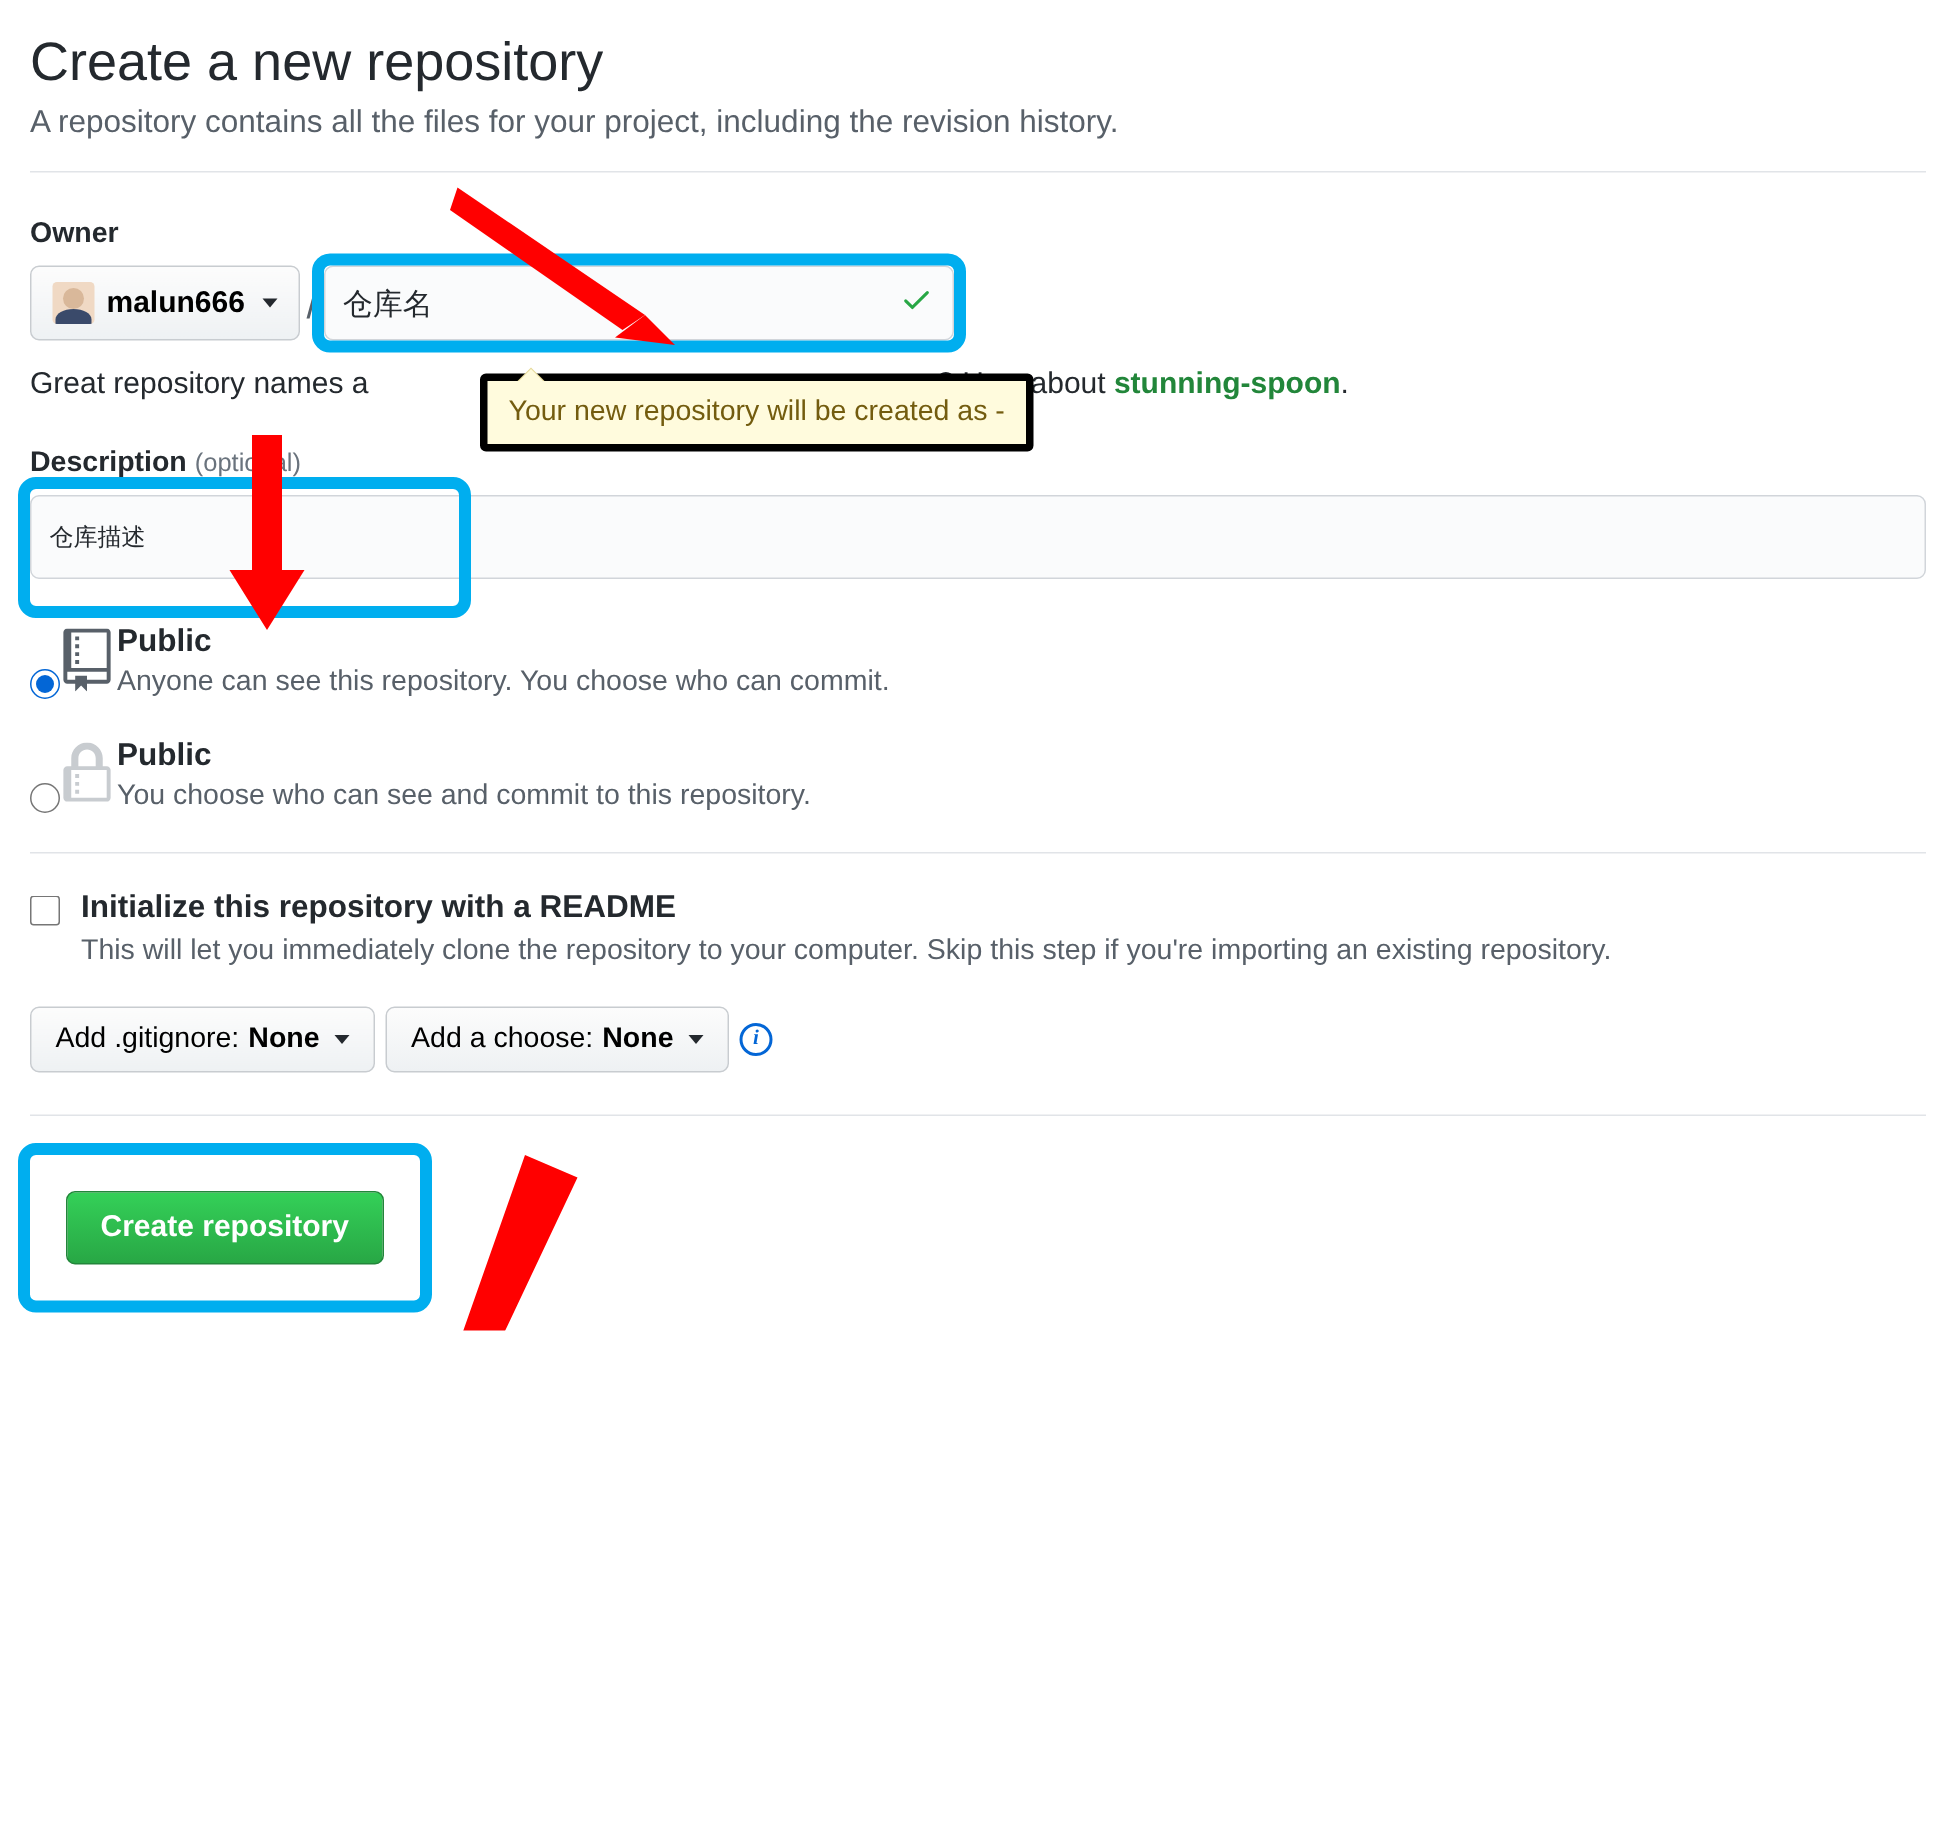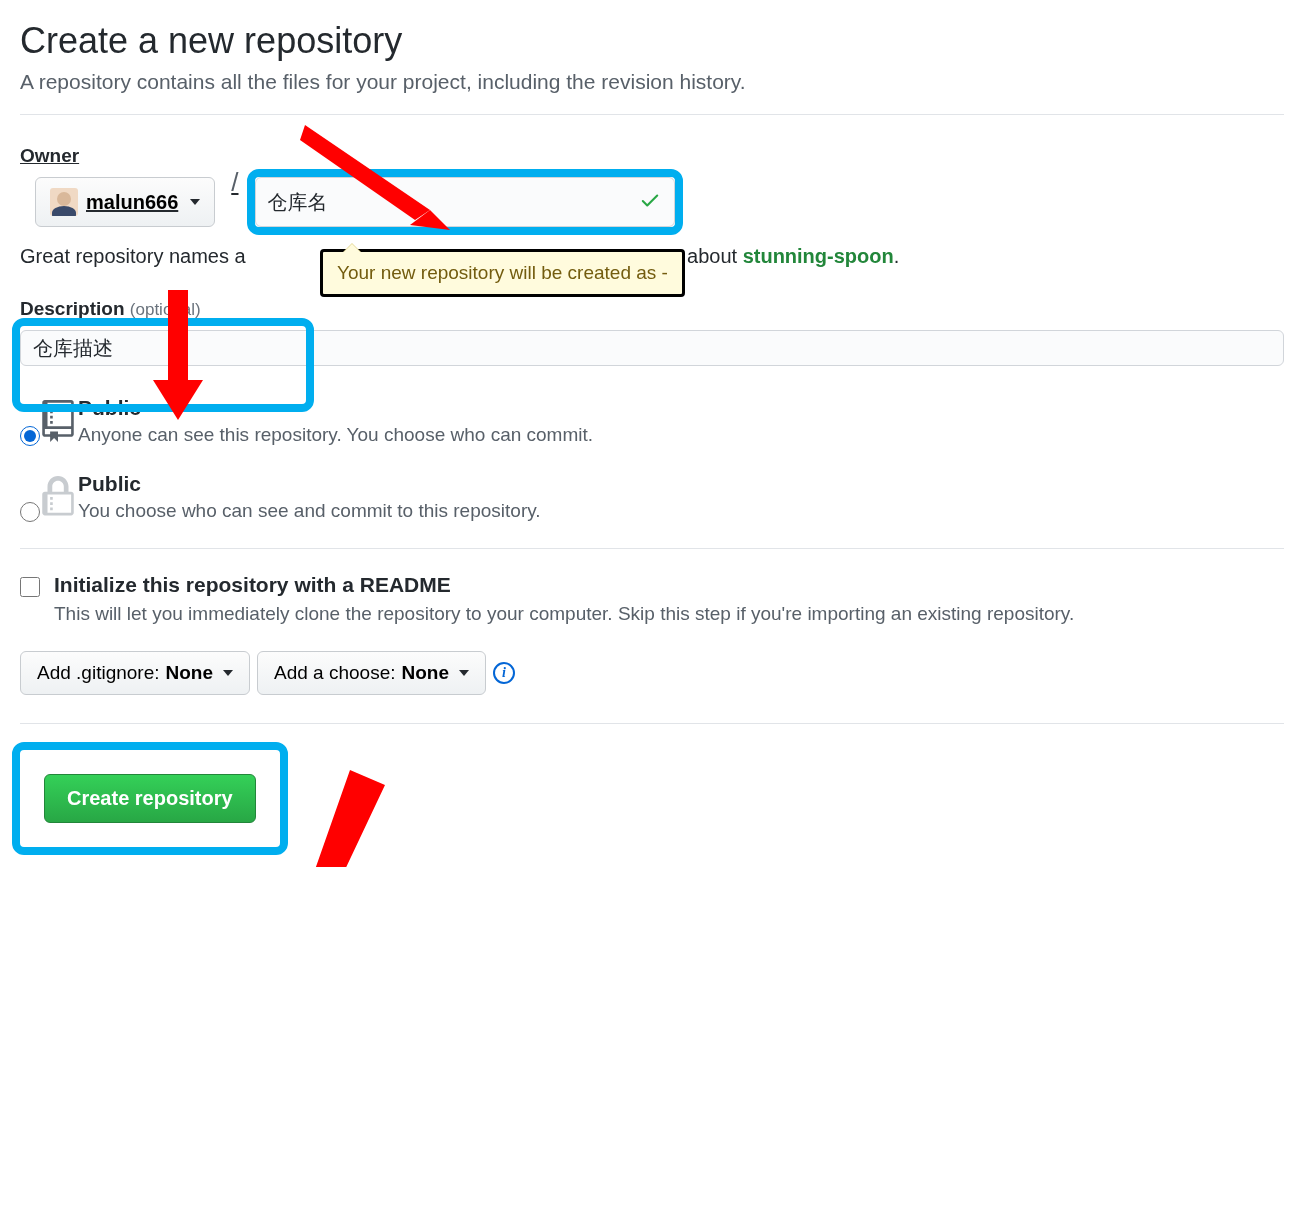--- a/index.html
+++ b/index.html
@@ -21,24 +21,22 @@
   color: #586069;
   margin-bottom: 20px;
 }
 .hr {
   border: none;
   border-top: 1px solid #e1e4e8;
   margin: 12px 0 30px 0;
 }
 .form-row {
   display: flex;
-  align-items: center;
-  gap: 12px;
+  align-items: flex-end;
   margin-bottom: 12px;
-  text-decoration: underline;
 }
 .form-group { display: flex; flex-direction: column; }
 label.field-label {
   font-size: 19px;
   font-weight: 600;
   margin-bottom: 10px;
   display: block;
 }
 .optional {
   font-weight: 400;
@@ -50,21 +48,20 @@
   align-items: center;
   gap: 8px;
   padding: 6px 14px;
   background: linear-gradient(#fcfcfc, #eef1f3);
   border: 1px solid #c8ccd0;
   border-radius: 6px;
   font-size: 20px;
   font-weight: 600;
   cursor: pointer;
   height: 50px;
-  margin-left: 15px;
 }
 .avatar {
   width: 28px; height: 28px;
   background: #f0d9c4;
   border-radius: 3px;
   display: inline-block;
   position: relative;
   overflow: hidden;
 }
 .avatar::before {
@@ -123,21 +120,21 @@
   color: #24292e;
   margin: 18px 0 30px 0;
 }
 .hint .suggest {
   color: #22863a;
   font-weight: 600;
 }
 .tooltip {
   position: absolute;
   background: #fffbdd;
-  border: 3px solid #000000;
+  border: 5px solid #000000;
   color: #735c0f;
   font-size: 19px;
   padding: 10px 14px;
   border-radius: 4px;
   white-space: nowrap;
   z-index: 5;
 }
 .tooltip::before {
   content:"";
   position:absolute;
@@ -149,22 +146,22 @@
 .tooltip::after {
   content:"";
   position:absolute;
   top:-8px; left:21px;
   border-left:8px solid transparent;
   border-right:8px solid transparent;
   border-bottom:8px solid #fffbdd;
 }
 .desc-input {
   width: 100%;
-  height: 36px;
-  font-size: 20px;
+  height: 56px;
+  font-size: 16px;
 }
 .visibility-group { margin: 30px 0 10px 0; }
 .vis-option {
   display: flex;
   align-items: flex-end;
   gap: 0;
   margin-bottom: 26px;
 }
 .radio {
   width: 20px; height: 20px;

